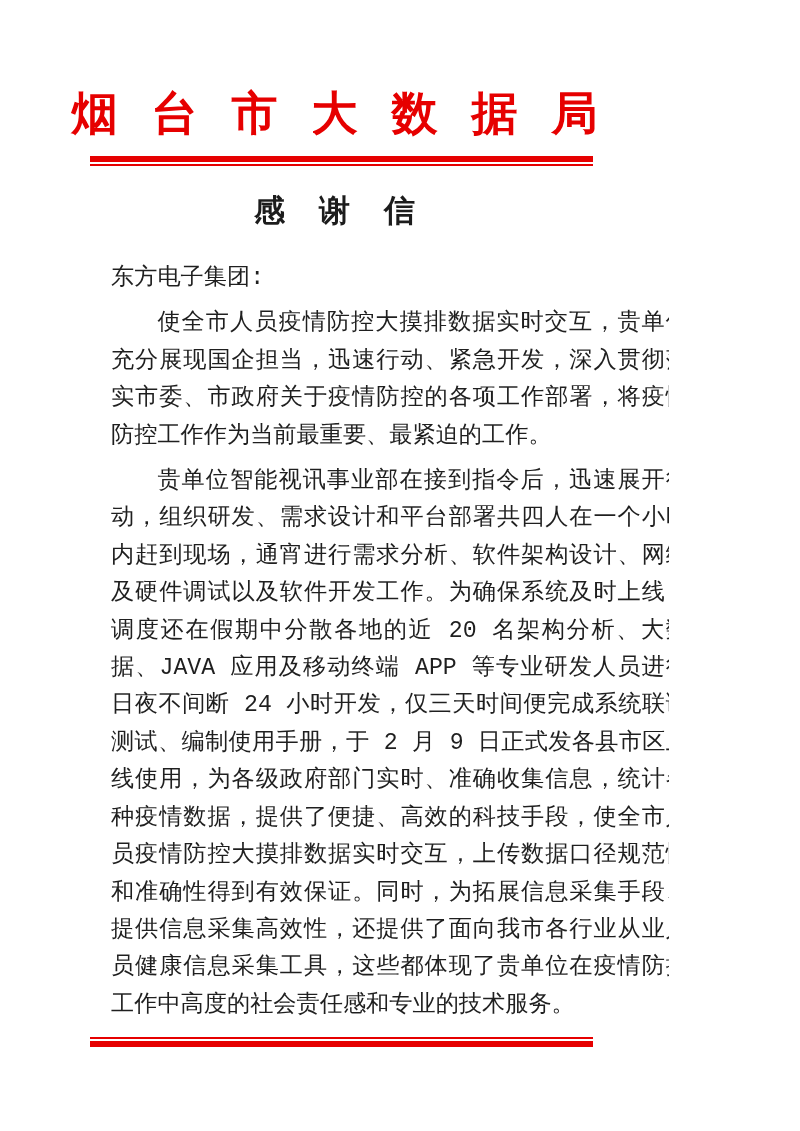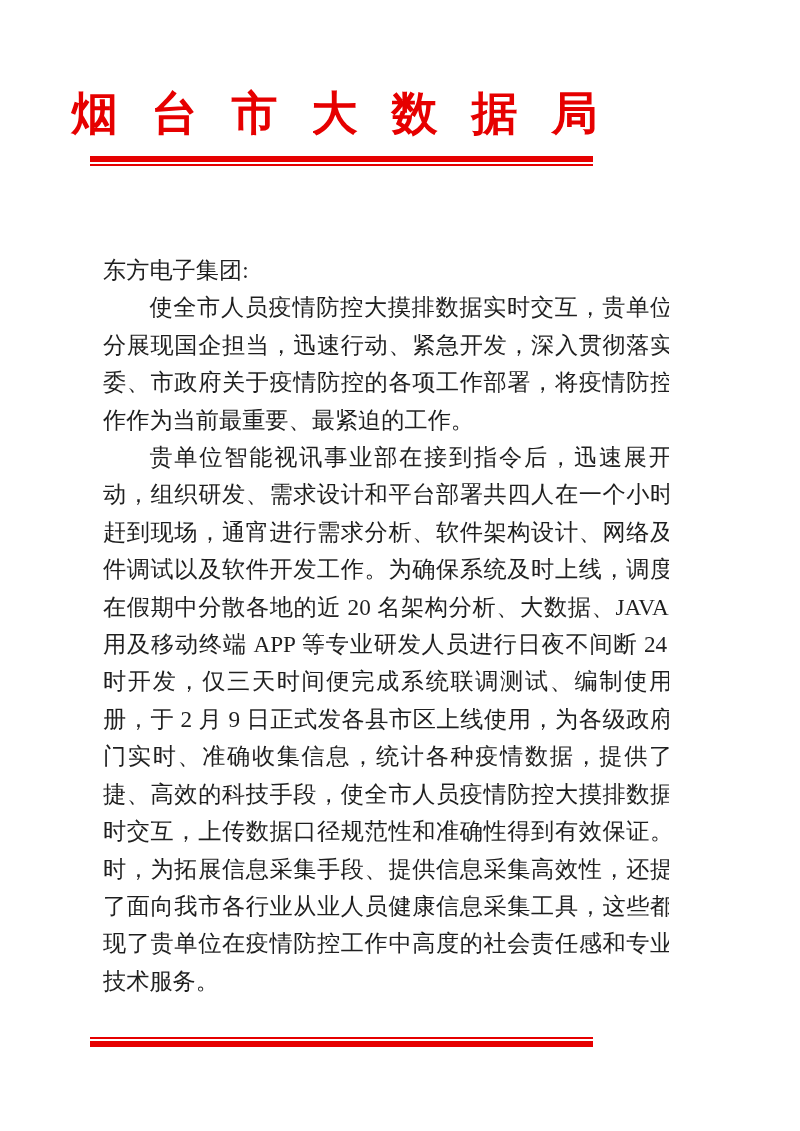--- a/index.html
+++ b/index.html
@@ -68,22 +68,23 @@
     top: 252px;
     left: 103px;
     width: 594px;
     color: #1f1f1f;
     font-size: 23.2px;
     line-height: 37.4px;
     text-align: justify;
     text-justify: inter-ideograph;
   }
   .doc-body p {
-    margin: 0;
+    margin: 8px;
     padding: 0;
+    font-family: Liberation Mono, monospace;
   }
   .salutation {
     text-indent: 0;
   }
   .para {
     text-indent: 2em;
   }
 </style>
 </head>
 <body>
@@ -91,20 +92,21 @@
 <div class="page">
 
   <div class="letterhead">烟台市大数据局</div>
 
   <div class="rule rule-top">
     <div class="bar-thick"></div>
     <div class="bar-gap"></div>
     <div class="bar-thin"></div>
   </div>
 
+  <h1 class="doc-title">感谢信</h1>
 
   <div class="doc-body">
     <p class="salutation">东方电子集团:</p>
     <p class="para">使全市人员疫情防控大摸排数据实时交互，贵单位充分展现国企担当，迅速行动、紧急开发，深入贯彻落实市委、市政府关于疫情防控的各项工作部署，将疫情防控工作作为当前最重要、最紧迫的工作。</p>
     <p class="para">贵单位智能视讯事业部在接到指令后，迅速展开行动，组织研发、需求设计和平台部署共四人在一个小时内赶到现场，通宵进行需求分析、软件架构设计、网络及硬件调试以及软件开发工作。为确保系统及时上线，调度还在假期中分散各地的近 20 名架构分析、大数据、JAVA 应用及移动终端 APP 等专业研发人员进行日夜不间断 24 小时开发，仅三天时间便完成系统联调测试、编制使用手册，于 2 月 9 日正式发各县市区上线使用，为各级政府部门实时、准确收集信息，统计各种疫情数据，提供了便捷、高效的科技手段，使全市人员疫情防控大摸排数据实时交互，上传数据口径规范性和准确性得到有效保证。同时，为拓展信息采集手段、提供信息采集高效性，还提供了面向我市各行业从业人员健康信息采集工具，这些都体现了贵单位在疫情防控工作中高度的社会责任感和专业的技术服务。</p>
   </div>
 
   <div class="rule rule-bottom">
     <div class="bar-thin"></div>
     <div class="bar-gap"></div>

